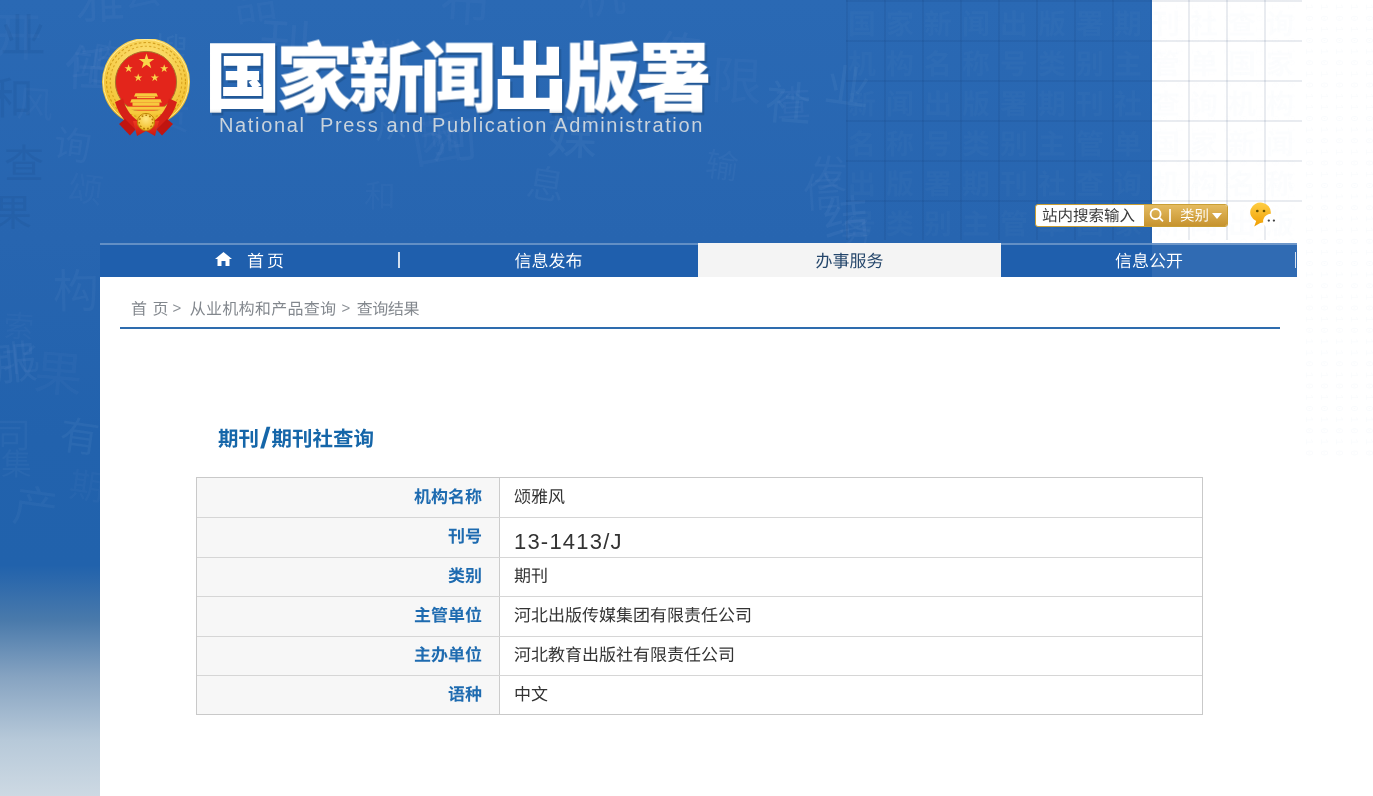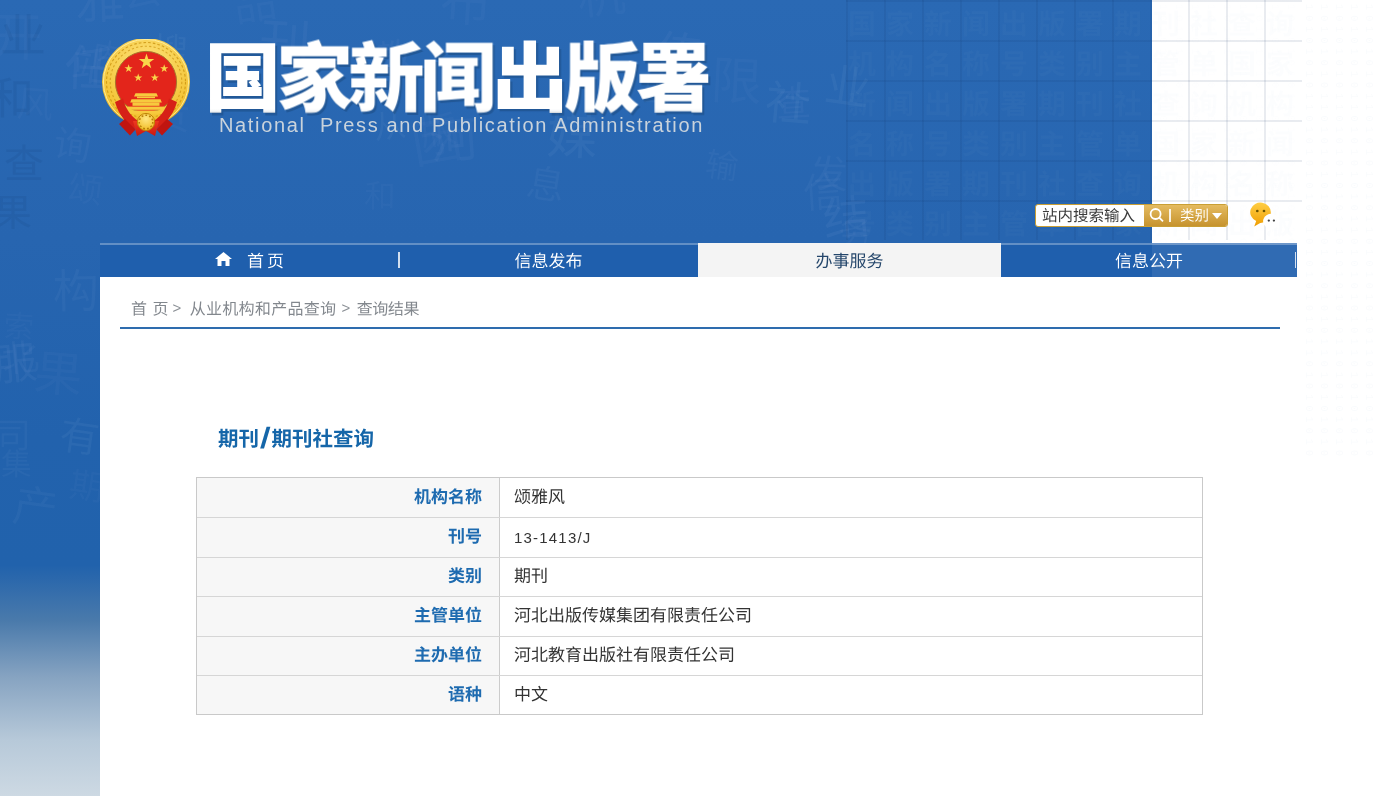--- a/index.html
+++ b/index.html
@@ -463,21 +463,21 @@
 <div class="abs" style="left:120px;top:327px;width:1160px;height:2px;background:#2e6cae;z-index:3"></div>
 
 <div class="abs" style="left:196px;top:477px;width:1007px;height:238px;z-index:3;border:1px solid #c9c9c9">
   <div class="abs" style="left:0;top:0;width:303px;height:236px;background:#f7f7f7;border-right:1px solid #cccccc"></div>
   <div class="abs" style="left:0;top:39px;width:1005px;height:1px;background:#d6d6d6"></div>
   <div class="abs" style="left:0;top:78.5px;width:1005px;height:1px;background:#d6d6d6"></div>
   <div class="abs" style="left:0;top:118px;width:1005px;height:1px;background:#d6d6d6"></div>
   <div class="abs" style="left:0;top:157.5px;width:1005px;height:1px;background:#d6d6d6"></div>
   <div class="abs" style="left:0;top:197px;width:1005px;height:1px;background:#d6d6d6"></div>
 </div>
-<div class="abs" style="left:514px;top:528.5px;z-index:4;font-size:15px;letter-spacing:1.2px;color:#333">13-1413/J</div>
+<div class="abs" style="left:514px;top:528.5px;z-index:4;font-size:22px;letter-spacing:1.2px;color:#333">13-1413/J</div>
 <svg style="position:absolute;left:0;top:0;z-index:6;pointer-events:none" width="1373" height="796" viewBox="0 0 1373 796">
       <defs>
         <path id="b0" d="M238 -227V-129H759V-227H688L740 -256C724 -281 692 -318 665 -346H720V-447H550V-542H742V-646H248V-542H439V-447H275V-346H439V-227ZM582 -314C605 -288 633 -254 650 -227H550V-346H644ZM76 -810V88H198V39H793V88H921V-810ZM198 -72V-700H793V-72Z"></path>
         <path id="b1" d="M408 -824C416 -808 425 -789 432 -770H69V-542H186V-661H813V-542H936V-770H579C568 -799 551 -833 535 -860ZM775 -489C726 -440 653 -383 585 -336C563 -380 534 -422 496 -458C518 -473 539 -489 557 -505H780V-606H217V-505H391C300 -455 181 -417 67 -394C87 -372 117 -323 129 -300C222 -325 320 -360 407 -405C417 -395 426 -384 435 -373C347 -314 184 -251 59 -225C81 -200 105 -159 119 -133C233 -168 381 -233 481 -296C487 -284 492 -271 496 -258C396 -174 203 -88 45 -52C68 -26 94 17 107 47C240 6 398 -67 513 -146C513 -99 501 -61 484 -45C470 -24 453 -21 430 -21C406 -21 375 -22 338 -26C360 7 370 55 371 88C401 89 430 90 453 89C505 88 537 78 572 42C624 -2 647 -117 619 -237L650 -256C700 -119 780 -12 900 46C917 16 952 -30 979 -52C864 -98 784 -199 744 -316C789 -346 834 -379 874 -410Z"></path>
         <path id="b2" d="M113 -225C94 -171 63 -114 26 -76C48 -62 86 -34 104 -19C143 -64 182 -135 206 -201ZM354 -191C382 -145 416 -81 432 -41L513 -90C502 -56 487 -23 468 6C493 19 541 56 560 77C647 -49 659 -254 659 -401V-408H758V85H874V-408H968V-519H659V-676C758 -694 862 -720 945 -752L852 -841C779 -807 658 -774 548 -754V-401C548 -306 545 -191 513 -92C496 -131 463 -190 432 -234ZM202 -653H351C341 -616 323 -564 308 -527H190L238 -540C233 -571 220 -618 202 -653ZM195 -830C205 -806 216 -777 225 -750H53V-653H189L106 -633C120 -601 131 -559 136 -527H38V-429H229V-352H44V-251H229V-38C229 -28 226 -25 215 -25C204 -25 172 -25 142 -26C156 2 170 44 174 72C228 72 268 71 298 55C329 38 337 12 337 -36V-251H503V-352H337V-429H520V-527H415C429 -559 445 -598 460 -637L374 -653H504V-750H345C334 -783 317 -824 302 -855Z"></path>
         <path id="b3" d="M68 -609V88H190V-609ZM85 -785C131 -741 186 -678 208 -636L302 -702C276 -744 220 -803 173 -845ZM344 -812V-705H817V-39C817 -25 813 -21 800 -20C787 -20 745 -20 708 -22C722 7 737 57 741 87C809 87 858 84 892 66C926 47 936 18 936 -38V-812ZM590 -529V-477H402V-529ZM220 -174 230 -76 590 -104V1H697V-112L774 -119V-211L697 -206V-529H753V-621H240V-529H295V-178ZM590 -393V-337H402V-393ZM590 -253V-198L402 -185V-253Z"></path>
         <path id="b4" d="M85 -347V35H776V89H910V-347H776V-85H563V-400H870V-765H736V-516H563V-849H430V-516H264V-764H137V-400H430V-85H220V-347Z"></path>
         <path id="b5" d="M90 -823V-436C90 -293 83 -101 24 20C49 36 89 72 108 94C164 0 186 -132 195 -263H286V87H395V-368H199L200 -436V-480H445V-585H376V-850H268V-585H200V-823ZM823 -465C807 -383 784 -309 752 -245C718 -312 692 -386 673 -465ZM477 -790V-453C477 -309 468 -100 395 33C423 47 468 80 490 100C507 71 522 39 534 6C556 29 582 68 596 94C656 60 709 17 754 -36C793 16 838 60 891 94C910 63 946 19 972 -2C914 -34 864 -78 822 -132C886 -242 928 -382 947 -559L876 -577L856 -574H591V-692C718 -701 854 -716 963 -740L896 -845C787 -819 624 -799 477 -790ZM689 -141C647 -86 597 -42 539 -12C579 -136 589 -286 591 -412C615 -313 647 -221 689 -141Z"></path>
         <path id="b6" d="M664 -735H781V-673H664ZM440 -735H555V-673H440ZM220 -735H331V-673H220ZM829 -571C801 -540 768 -511 733 -484V-544H527V-591H900V-816H106V-591H411V-544H159V-454H411V-405H52V-310H414C291 -262 158 -225 25 -200C44 -176 71 -124 82 -98C139 -111 197 -127 254 -144V87H365V63H749V84H865V-266H570C599 -280 627 -295 655 -310H949V-405H802C846 -438 887 -474 924 -513ZM614 -405H527V-454H692C667 -437 641 -421 614 -405ZM365 -68H749V-22H365ZM365 -142V-181L369 -182H749V-142Z"></path>
         <path id="b7" d="M154 -142C126 -82 75 -19 22 21C49 37 96 71 118 92C172 43 231 -35 268 -109ZM822 -696V-579H678V-696ZM303 -97C342 -50 391 15 411 55L493 8L484 24C510 35 560 71 579 92C633 2 658 -123 670 -243H822V-44C822 -29 816 -24 802 -24C787 -24 738 -23 696 -26C711 4 726 57 730 88C805 89 856 86 891 67C926 48 937 16 937 -43V-805H565V-437C565 -306 560 -137 502 -11C476 -51 431 -106 394 -147ZM822 -473V-350H676L678 -437V-473ZM353 -838V-732H228V-838H120V-732H42V-627H120V-254H30V-149H525V-254H463V-627H532V-732H463V-838ZM228 -627H353V-568H228ZM228 -477H353V-413H228ZM228 -321H353V-254H228Z"></path>

